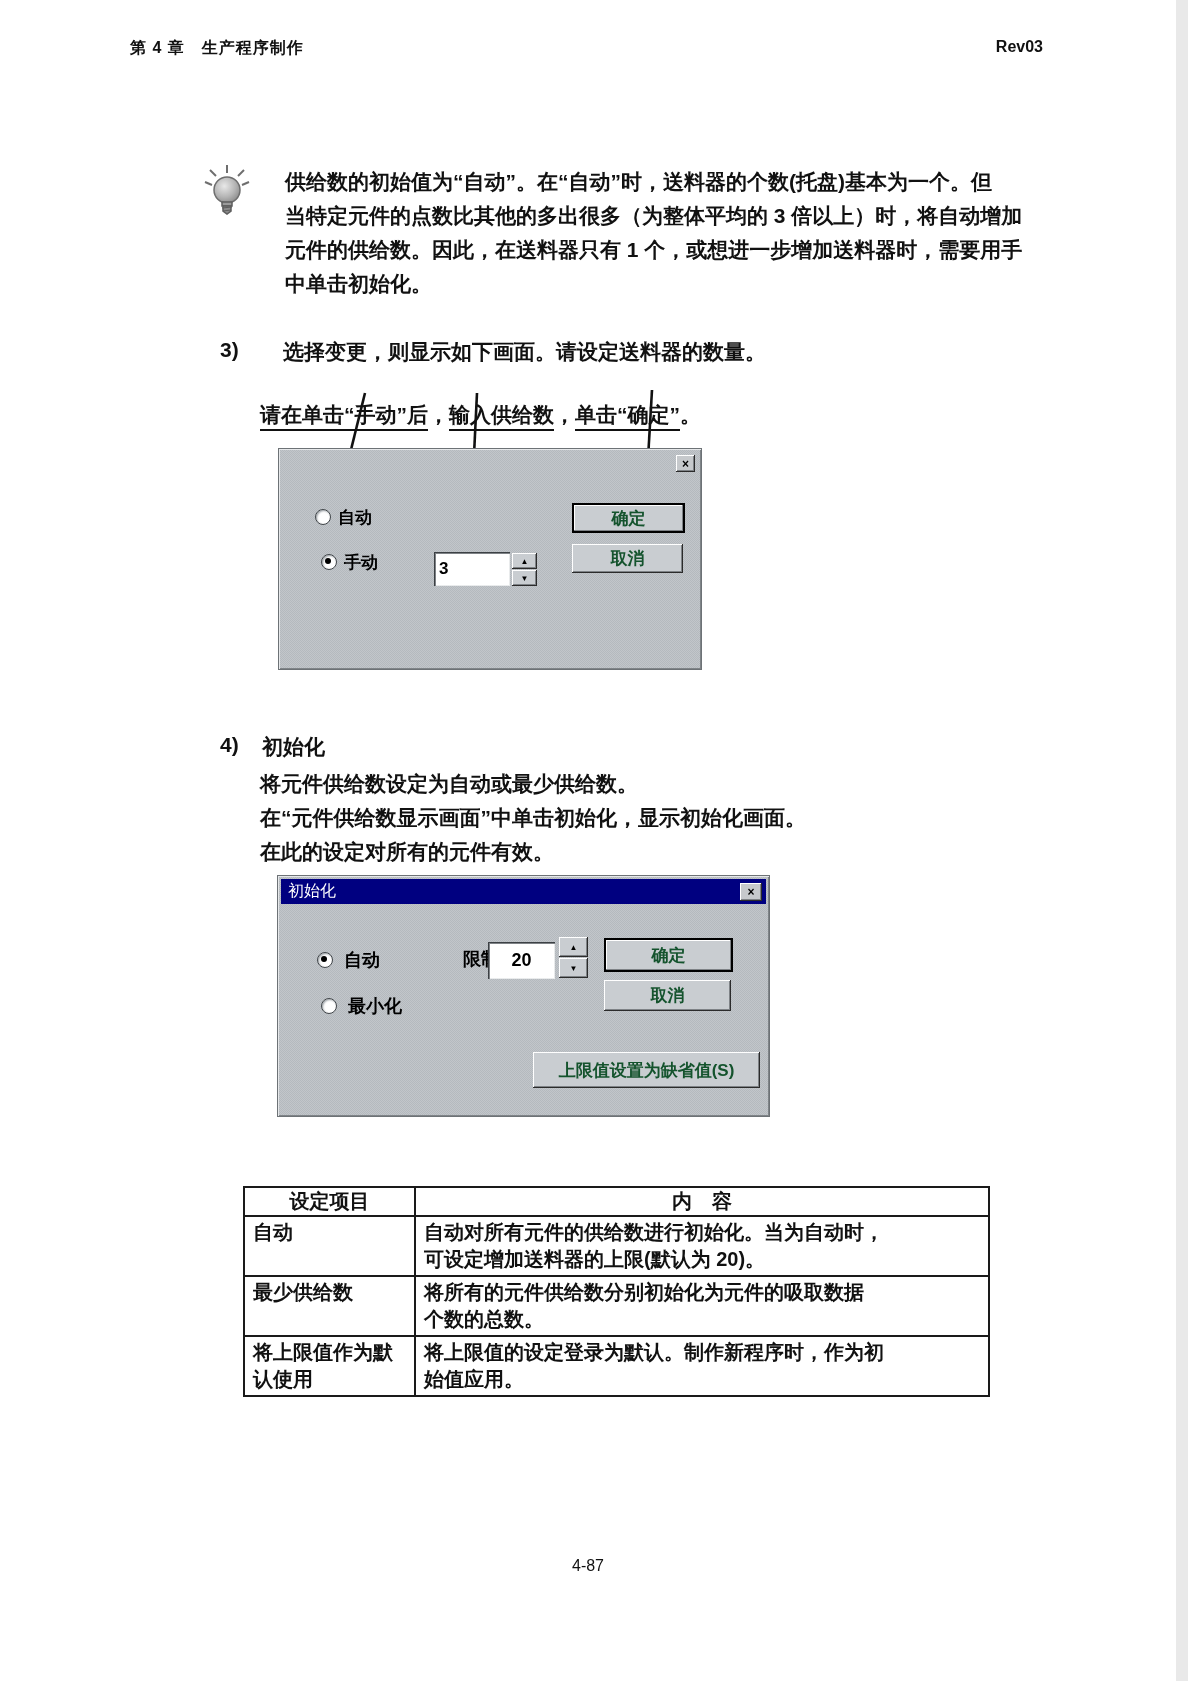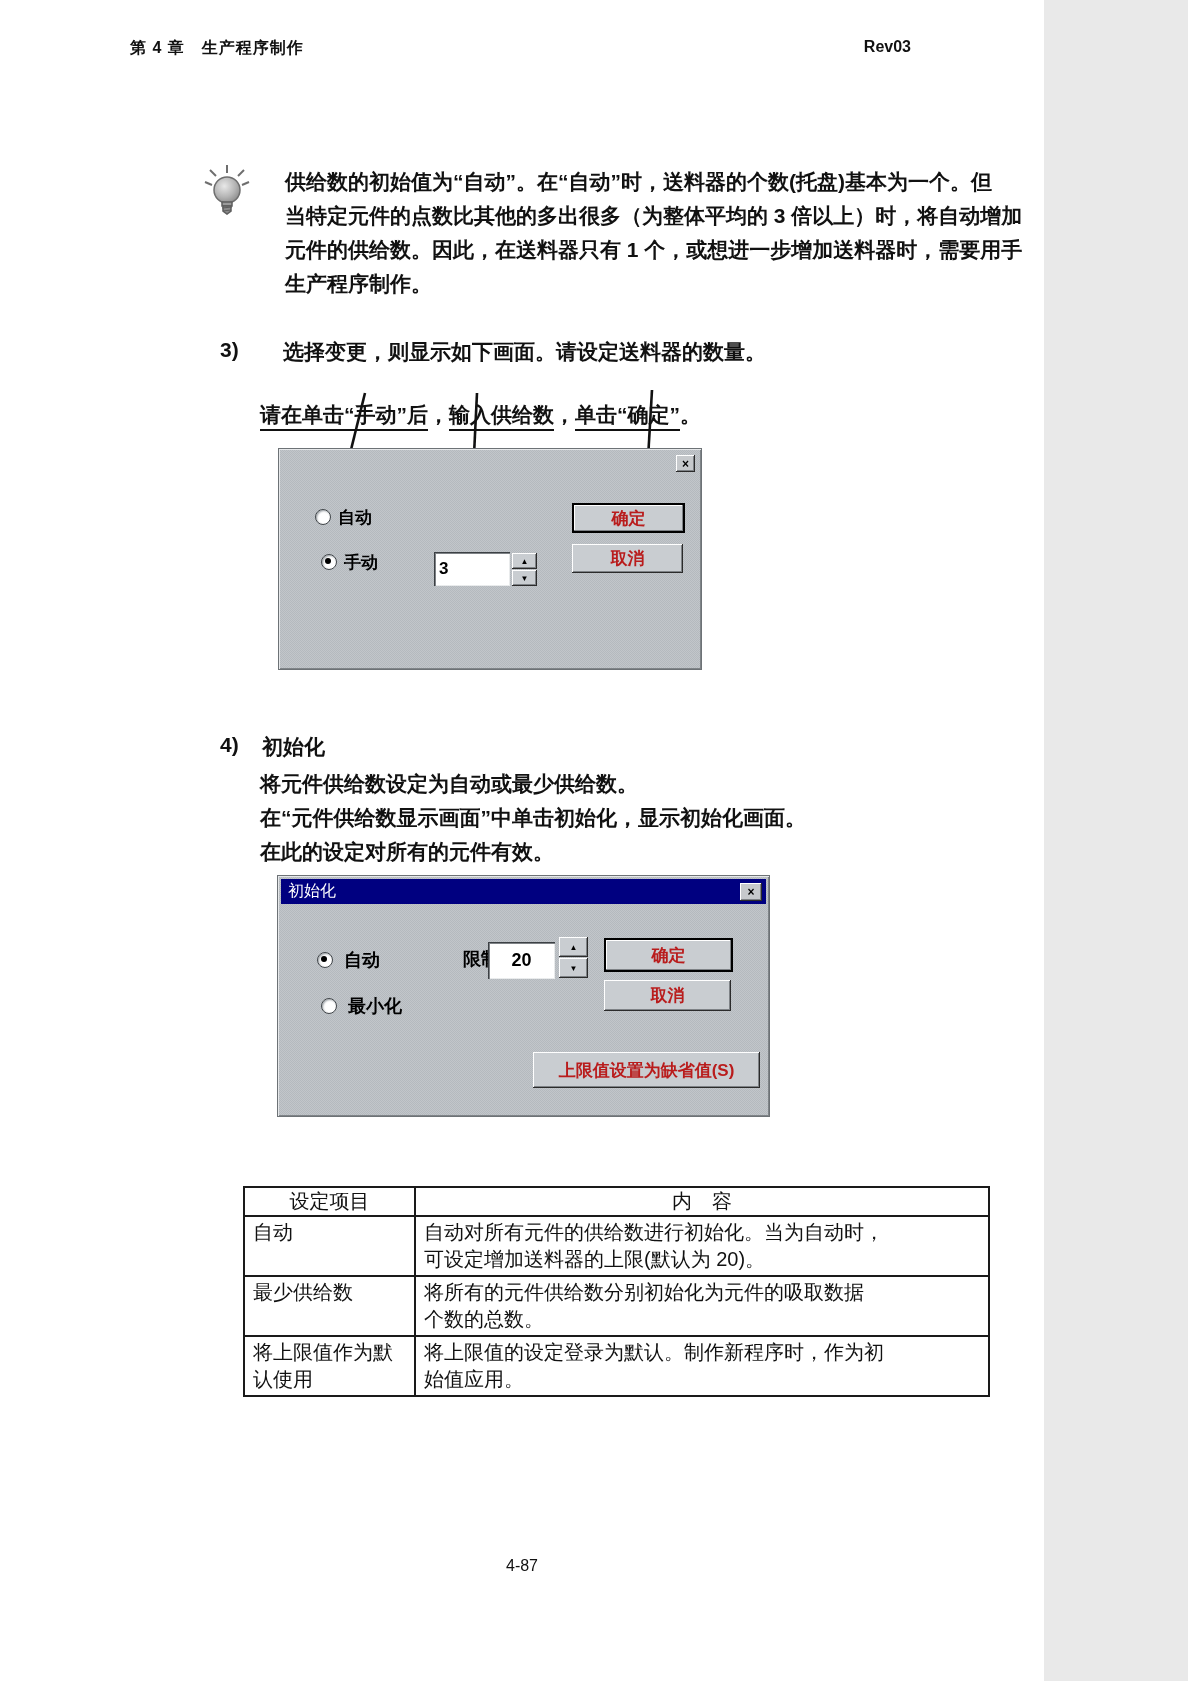--- a/index.html
+++ b/index.html
@@ -1,16 +1,16 @@
 <!DOCTYPE html>
 <html><head>
 <meta charset="utf-8">
 <style>
   html,body{margin:0;padding:0;background:#e9e9e9;}
-  .page{position:relative;width:1044px;height:1681px;background:#ffffff;
+  .page{position:relative;width:1176px;height:1681px;background:#ffffff;
         font-family:"Liberation Sans","DejaVu Sans",sans-serif;color:#111;overflow:hidden;}
   .abs{position:absolute;}
 
   
   .hdr{font-size:16px;font-weight:700;letter-spacing:1px;}
   .tip-line{font-size:21px;font-weight:700;line-height:34px;white-space:nowrap;}
   .step-num{font-size:21px;font-weight:700;}
   .step-line{font-size:21px;font-weight:700;white-space:nowrap;}
   .ul{border-bottom:2px solid #111;padding-bottom:3px;}
   .footer-text{font-size:16px;font-weight:400;}
@@ -22,40 +22,40 @@
           border:1px solid #6d7276;
           box-shadow:inset 1px 1px 0 #e6e8ea, inset -1px -1px 0 #7f8488;}
   .titlebar{position:absolute;left:3px;right:3px;top:3px;background:#000080;color:#fff;
             display:flex;align-items:center;padding-left:7px;}
   .t1{height:23px;font-size:14px;}
   .t2{height:25px;font-size:16px;}
   .close-btn{position:absolute;background:#c6c9cc;color:#000;display:flex;align-items:center;
              justify-content:center;font-size:12px;font-weight:700;line-height:1;cursor:default;
              box-shadow:inset -1px -1px 0 #2b2b2b, inset 1px 1px 0 #ffffff, inset -2px -2px 0 #7e8286;}
   .btn{background:#c9cdd1;display:flex;align-items:center;justify-content:center;
-       font-size:17px;font-weight:700;color:#b91c1c;cursor:default;
+       font-size:17px;font-weight:700;color:#14532d;cursor:default;
        box-shadow:inset -1px -1px 0 #2b2b2b, inset 1px 1px 0 #ffffff, inset -2px -2px 0 #7e8286;}
   .btn.default{border:2px solid #000;
        box-shadow:inset -1px -1px 0 #7e8286, inset 1px 1px 0 #ffffff;}
   .sunken{background:#fff;border:none;
        box-shadow:inset 1px 1px 0 #3c4044, inset 2px 2px 0 #7e8286, inset -1px -1px 0 #e9ebec;}
   input.sunken{font-family:"Liberation Sans","DejaVu Sans",sans-serif;font-weight:700;color:#000;outline:none;}
   .radio{position:relative;border-radius:50%;background:#fff;border:1px solid #3f4448;
          box-shadow:inset 1px 1px 2px #9aa0a5;}
   .radio.selected::after{content:"";position:absolute;left:3px;top:3px;width:6px;height:6px;
          border-radius:50%;background:#000;}
   .radio-label{font-size:17px;font-weight:700;color:#000;white-space:nowrap;}
   .spin{display:flex;flex-direction:column;gap:1px;}
   .spin-btn{background:#c9cdd1;display:flex;align-items:center;justify-content:center;
        font-size:8px;color:#000;cursor:default;
        box-shadow:inset -1px -1px 0 #2b2b2b, inset 1px 1px 0 #ffffff, inset -2px -2px 0 #7e8286;}
 
   
   table.settings{border-collapse:collapse;table-layout:fixed;width:747px;}
-  table.settings th,table.settings td{border:2px solid #1a1a1a;font-weight:400;color:#111;}
+  table.settings th,table.settings td{border:2px solid #1a1a1a;font-weight:700;color:#111;}
   table.settings th{font-size:20px;height:24px;padding:0;text-align:center;}
   table.settings td{font-size:20px;line-height:27px;padding:2px 8px;vertical-align:top;text-align:left;}
 </style>
 </head>
 <body>
 
 <div class="page">
 
   <div class="abs hdr" style="left:130px;top:38px;">第 4 章　生产程序制作</div>
   <div class="abs hdr" style="right:133px;top:38px;letter-spacing:0;">Rev03</div>
@@ -80,21 +80,21 @@
       <path d="M19 39 h10 v4 h-10 z" fill="#9a9a9a" stroke="#5e5e5e" stroke-width="1.5"></path>
       <path d="M20 43 h8 v5 l-4 3 l-4 -3 z" fill="#8b8b8b" stroke="#5e5e5e" stroke-width="1.5"></path>
       <line x1="19" y1="45" x2="29" y2="44" stroke="#5e5e5e" stroke-width="1.2"></line>
       <line x1="20" y1="48" x2="28" y2="47" stroke="#5e5e5e" stroke-width="1.2"></line>
     </svg>
   </div>
   <div class="abs" style="left:285px;top:165px;">
     <div class="tip-line">供给数的初始值为“自动”。在“自动”时，送料器的个数(托盘)基本为一个。但</div>
     <div class="tip-line">当特定元件的点数比其他的多出很多（为整体平均的 3 倍以上）时，将自动增加</div>
     <div class="tip-line">元件的供给数。因此，在送料器只有 1 个，或想进一步增加送料器时，需要用手</div>
-    <div class="tip-line">生产程序制作。</div>
+    <div class="tip-line">中单击初始化。</div>
   </div>
 
   <div class="abs step-num" style="left:220px;top:338px;">3)</div>
   <div class="abs step-line" style="left:262px;top:338px;margin-left:21px;">选择变更，则显示如下画面。请设定送料器的数量。</div>
   <div class="abs step-line" style="left:260px;top:372px;margin-top:29px;">
     <span class="ul">请在单击“手动”后</span><span>，</span><span class="ul">输入供给数</span><span>，</span><span class="ul">单击“确定”</span><span>。</span>
   </div>
 
   <svg class="abs" style="left:240px;top:388px;" width="480" height="180" viewBox="0 0 480 180">
     <defs>

